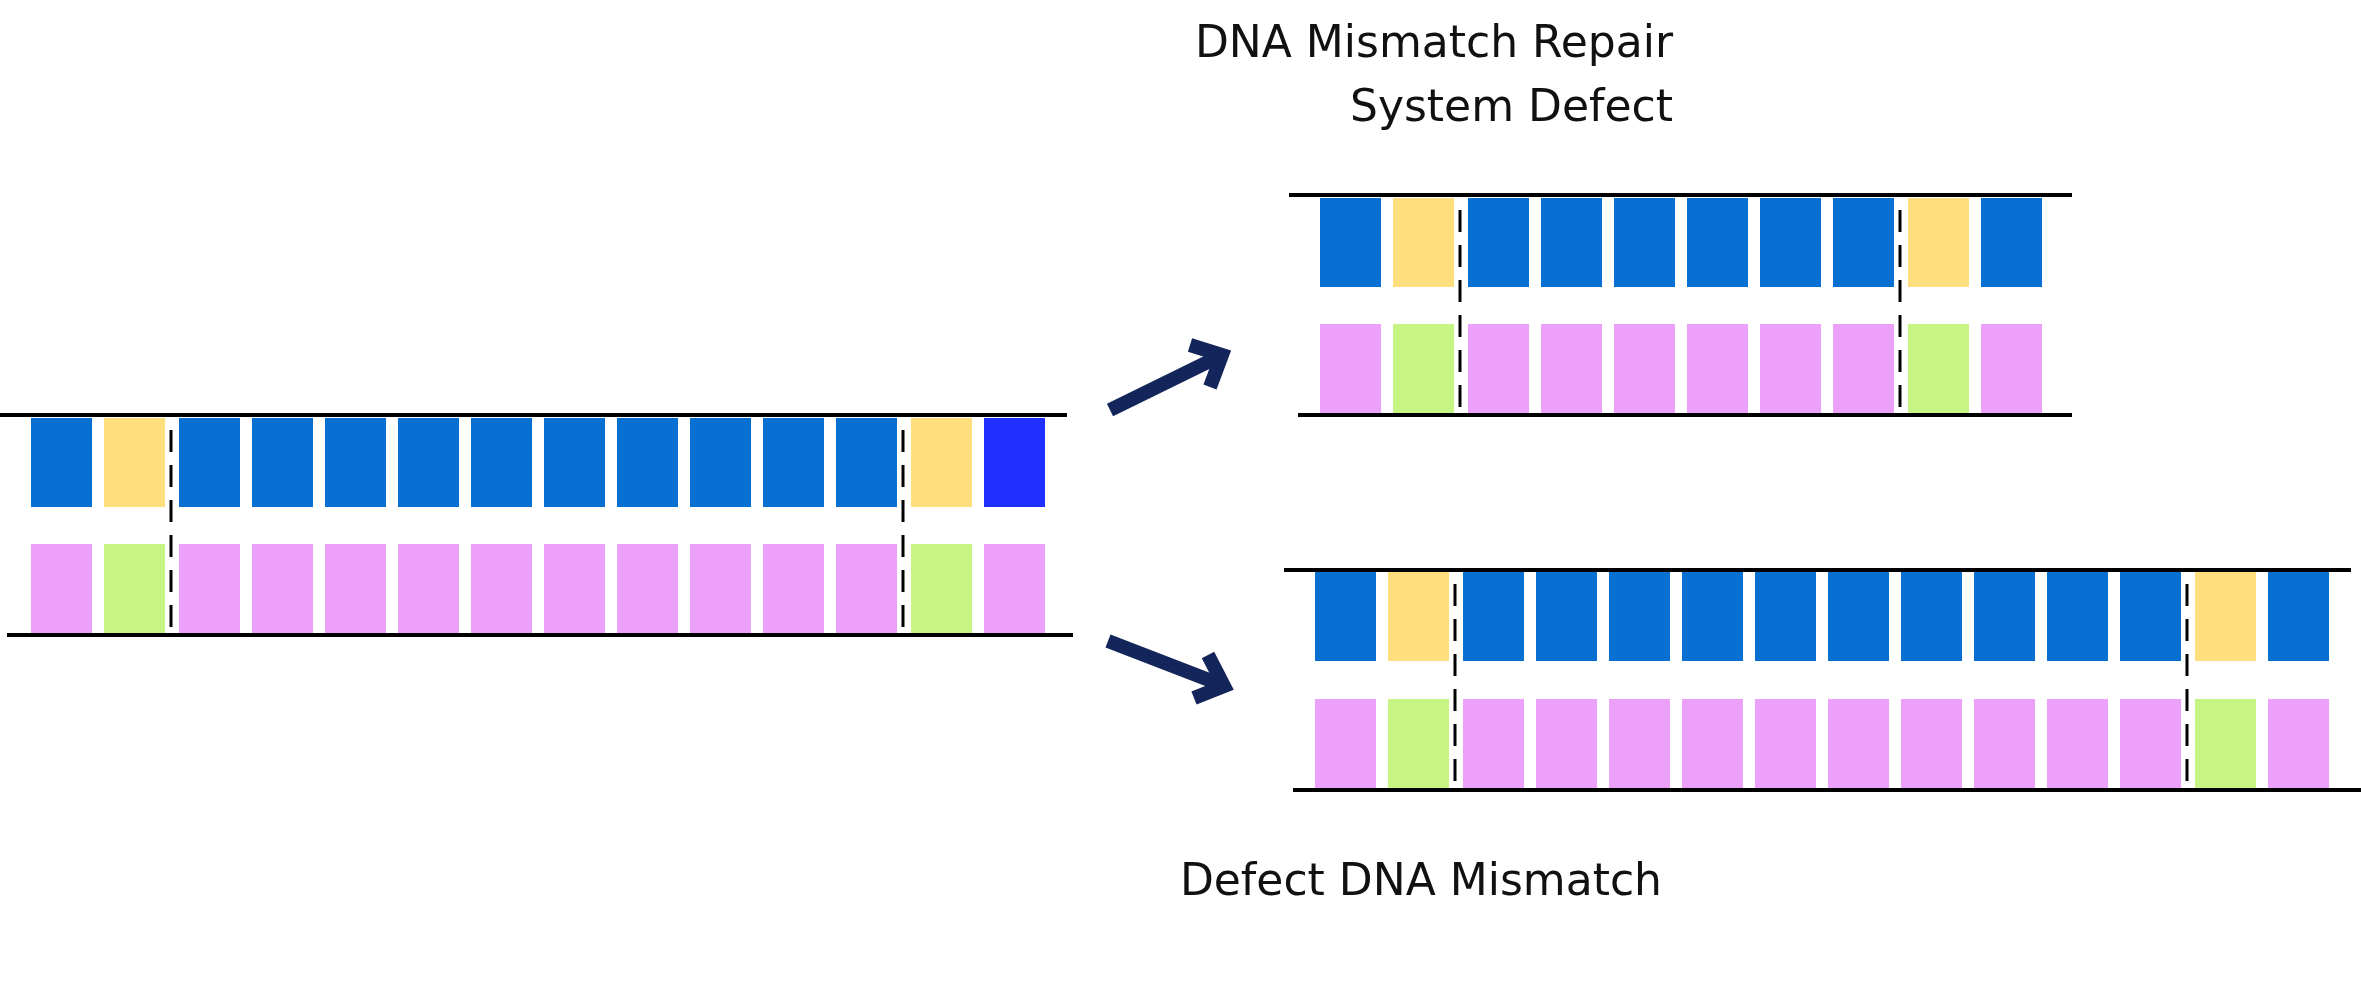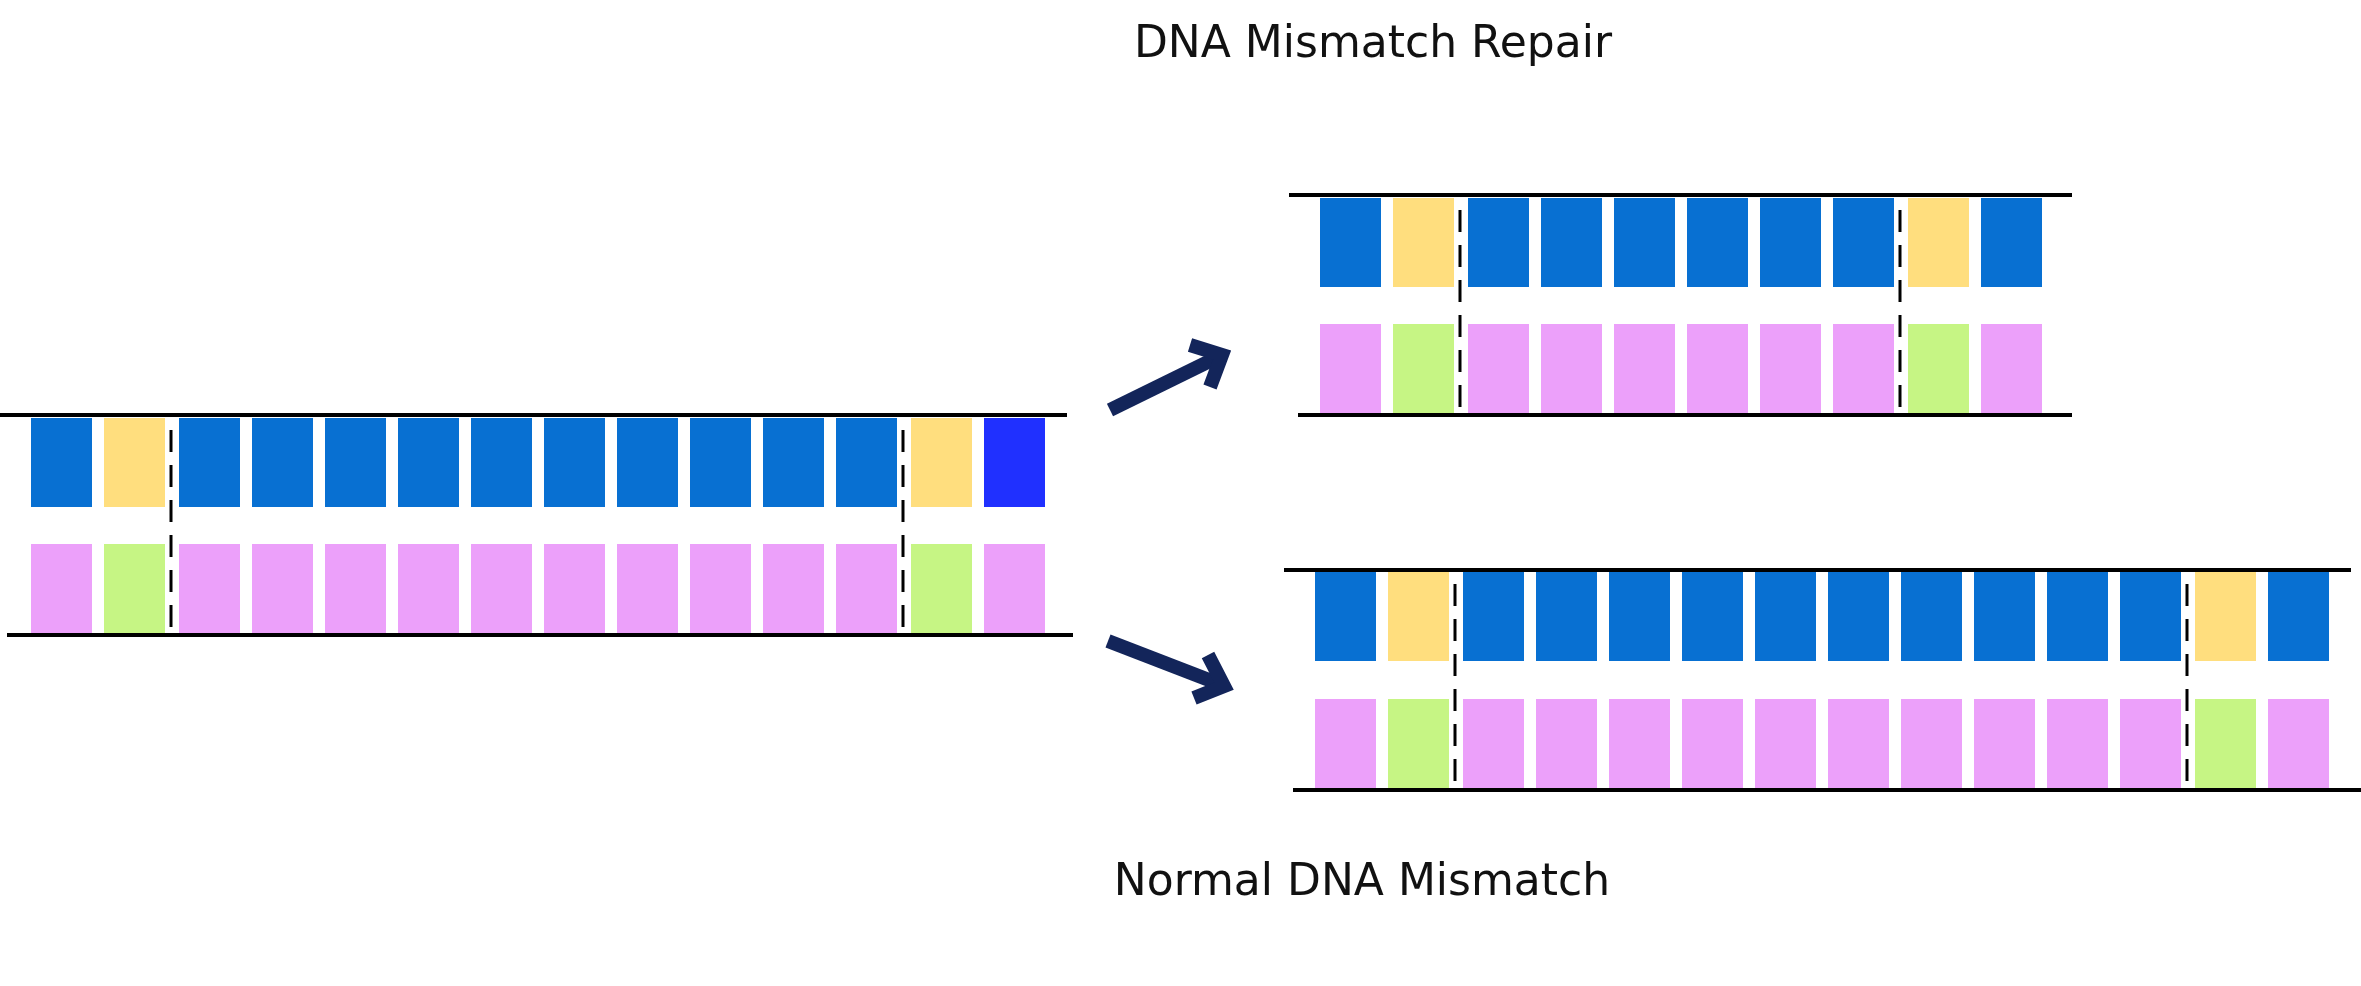--- a/index.html
+++ b/index.html
@@ -1,19 +1,19 @@
 <!DOCTYPE html>
 <html><head>
 <meta charset="utf-8">
 <style>
   html, body { margin: 0; padding: 0; background: #ffffff; }
   body { width: 2361px; height: 986px; position: relative; overflow: hidden; font-family: "DejaVu Sans", sans-serif; }
   #diagram { position: absolute; left: 0; top: 0; }
   .label { position: absolute; text-align: center; color: #111111; font-family: "DejaVu Sans", sans-serif; font-size: 44px; line-height: 64px; white-space: nowrap; }
-  .label span { display: block; }
+  .label span { display: block; text-align: right; }
   #label-defect { left: 1073px; width: 600px; top: 10px; }
   #label-normal { left: 1062px; width: 600px; top: 848px; }
 </style>
 </head>
 <body>
 
 <svg id="diagram" width="2361" height="986" viewBox="0 0 2361 986" xmlns="http://www.w3.org/2000/svg">
   <g id="strand-0">
       <line x1="0" x2="1067" y1="415" y2="415" stroke="#000000" stroke-width="4"></line>
       <line x1="7" x2="1073" y1="635" y2="635" stroke="#000000" stroke-width="4"></line>
@@ -114,16 +114,17 @@
     <polyline id="arrow0-head" points="1190,345 1222,355 1210,387" fill="none" stroke-width="14" stroke-linecap="butt" stroke-linejoin="miter" stroke="#13255A"></polyline>
   </g>
   <g>
     <line id="arrow1-shaft" x1="1108" y1="641" x2="1222" y2="685" stroke-width="14" stroke-linecap="butt" stroke="#13255A"></line>
     <polyline id="arrow1-head" points="1208,655 1224,686 1194,698" fill="none" stroke-width="14" stroke-linecap="butt" stroke-linejoin="miter" stroke="#13255A"></polyline>
   </g>
 </svg>
 
 <div id="label-defect" class="label">
   <span>DNA Mismatch Repair</span>
+  <span>System Defect</span>
 </div>
 <div id="label-normal" class="label">
-  <span>Normal DNA Mismatch</span>
+  <span>Defect DNA Mismatch</span>
 </div>
 
 </body></html>

